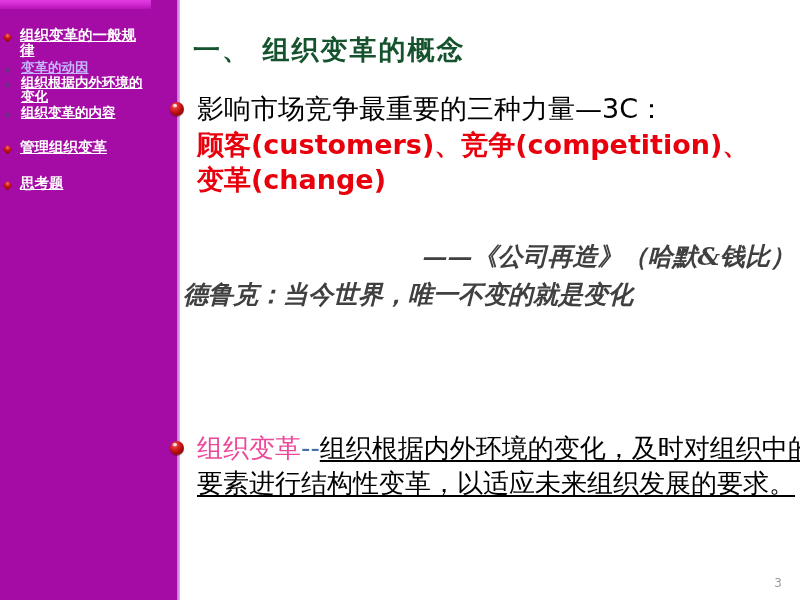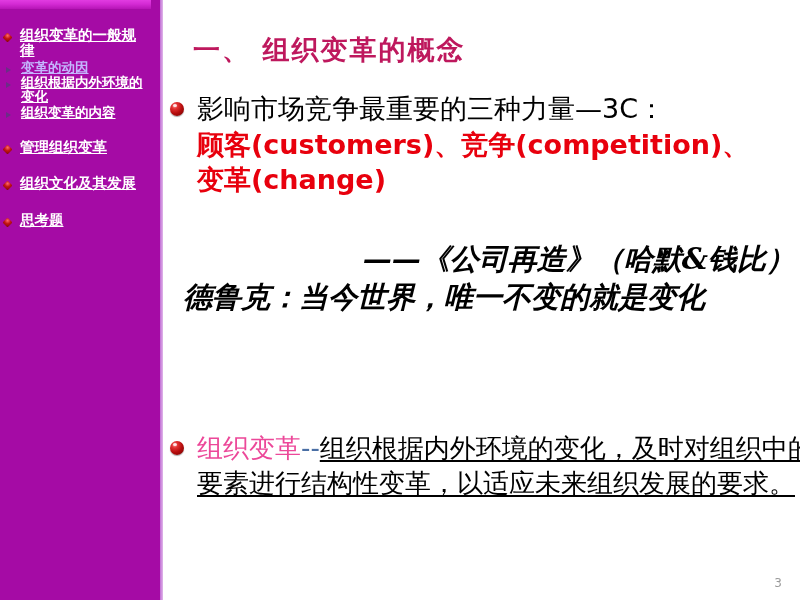--- a/index.html
+++ b/index.html
@@ -21,21 +21,21 @@
     height: 600px;
     background: #ffffff;
     overflow: hidden;
   }
 
   
   #sidebar {
     position: absolute;
     left: 0;
     top: 0;
-    width: 163px;
+    width: 180px;
     height: 600px;
     background: #a50ba5;
     box-sizing: border-box;
   }
   #sidebar-top-strip {
     position: absolute;
     left: 0;
     top: 0;
     width: 151px;
     height: 9px;
@@ -116,21 +116,21 @@
     height: 600px;
   }
 
   #slide-title {
     position: absolute;
     left: 42px;
     top: 32px;
     font-family: "DejaVu Sans", "Liberation Sans", sans-serif;
     font-weight: bold;
     font-size: 27px;
-    color: #be185d;
+    color: #14532d;
     letter-spacing: 2px;
     white-space: nowrap;
   }
 
   .body-block {
     position: absolute;
     left: 14px;
     width: 630px;
   }
 
@@ -174,22 +174,22 @@
     font-size: 27px;
     color: #e8000d;
     line-height: 1.32;
     white-space: nowrap;
   }
 
   .line-green {
     font-family: "DejaVu Serif", "Liberation Serif", serif;
     font-style: italic;
     font-weight: bold;
-    font-size: 29px;
-    color: #000000;
+    font-size: 25px;
+    color: #404040;
     line-height: 1.3;
     white-space: nowrap;
   }
 
   .def-text {
     font-family: "DejaVu Sans", "Liberation Sans", sans-serif;
     font-size: 26px;
     color: #000000;
     line-height: 1.34;
   }
@@ -242,24 +242,20 @@
       <div class="nav-item level2">
         <span class="nav-bullet-tri"></span>
         <span class="nav-label">组织变革的内容</span>
       </div>
 
       <div class="nav-item level1 spaced">
         <span class="nav-bullet-diamond"></span>
         <span class="nav-label">管理组织变革</span>
       </div>
 
-      <div class="nav-item level1 spaced">
-        <span class="nav-bullet-diamond"></span>
-        <span class="nav-label">组织文化及其发展</span>
-      </div>
 
       <div class="nav-item level1 spaced">
         <span class="nav-bullet-diamond"></span>
         <span class="nav-label">思考题</span>
       </div>
 
     </div>
 
     <div id="sidebar-right-edge"></div>
   </div>

